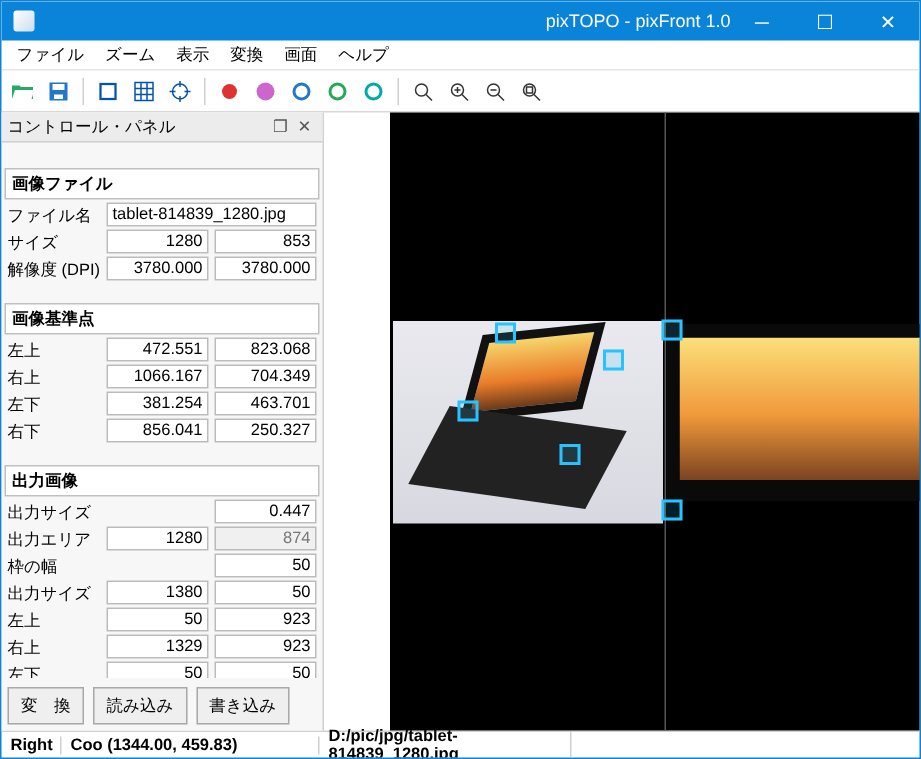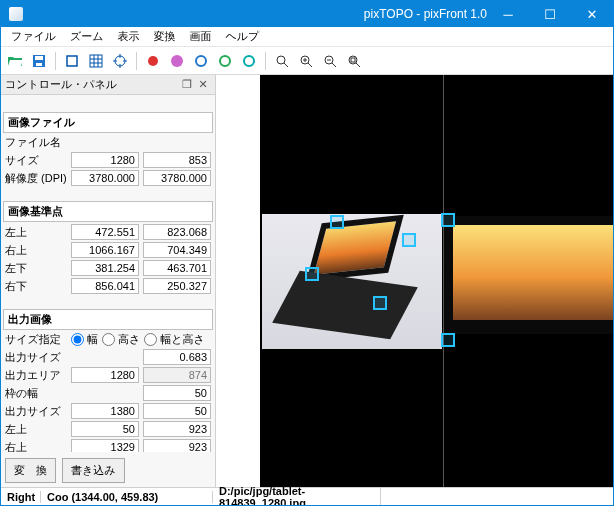--- a/index.html
+++ b/index.html
@@ -156,20 +156,21 @@
   <div class="panel">
     <div class="panel-hdr">
       <span class="ttl">コントロール・パネル</span>
       <span class="ctrl">❐</span>
       <span class="ctrl">✕</span>
     </div>
     <div class="panel-body">
       <div class="group-hdr">画像ファイル</div>
       <div class="row">
           <span class="lbl">ファイル名</span>
+          <span class="num" style="flex:1;text-align:left">tablet-814839_1280.jpg</span>
         </div>
       <div class="row">
           <span class="lbl">サイズ</span>
           <span class="num">1280</span>
           <span class="num">853</span>
         </div>
       <div class="row">
           <span class="lbl">解像度 (DPI)</span>
           <span class="num">3780.000</span>
           <span class="num">3780.000</span>
@@ -192,38 +193,23 @@
           <span class="num">463.701</span>
         </div>
       <div class="row">
           <span class="lbl">右下</span>
           <span class="num">856.041</span>
           <span class="num">250.327</span>
         </div>
 
       <div class="group-hdr">出力画像</div>
       <div class="row">
-          <span class="lbl">サイズ指定</span>
-        <label class="radio">
-            <input type="radio" checked="" style="">
-            <span>幅</span>
-          </label>
-        <label class="radio">
-            <input type="radio" style="">
-            <span>高さ</span>
-          </label>
-        <label class="radio">
-            <input type="radio" style="">
-            <span>幅と高さ</span>
-          </label>
-      </div>
-      <div class="row">
           <span class="lbl">出力サイズ</span>
           <span style="flex:1"></span>
-          <span class="num">0.683</span>
+          <span class="num">0.447</span>
         </div>
       <div class="row">
           <span class="lbl">出力エリア</span>
           <span class="num">1280</span>
           <span class="num ro">874</span>
         </div>
       <div class="row">
           <span class="lbl">枠の幅</span>
           <span style="flex:1"></span>
           <span class="num">50</span>
@@ -245,20 +231,21 @@
         </div>
       <div class="row">
           <span class="lbl">左下</span>
           <span class="num">50</span>
           <span class="num">50</span>
         </div>
 
     </div>
     <div class="panel-btns">
       <button>変　換</button>
+      <button>読み込み</button>
       <button>書き込み</button>
     </div>
   </div>
 
   <div class="viewer">
     <div class="half">
       <div class="photo-l">
         <div class="laptop">
             <div class="lap-screen"></div>
             <div class="lap-base"></div>

